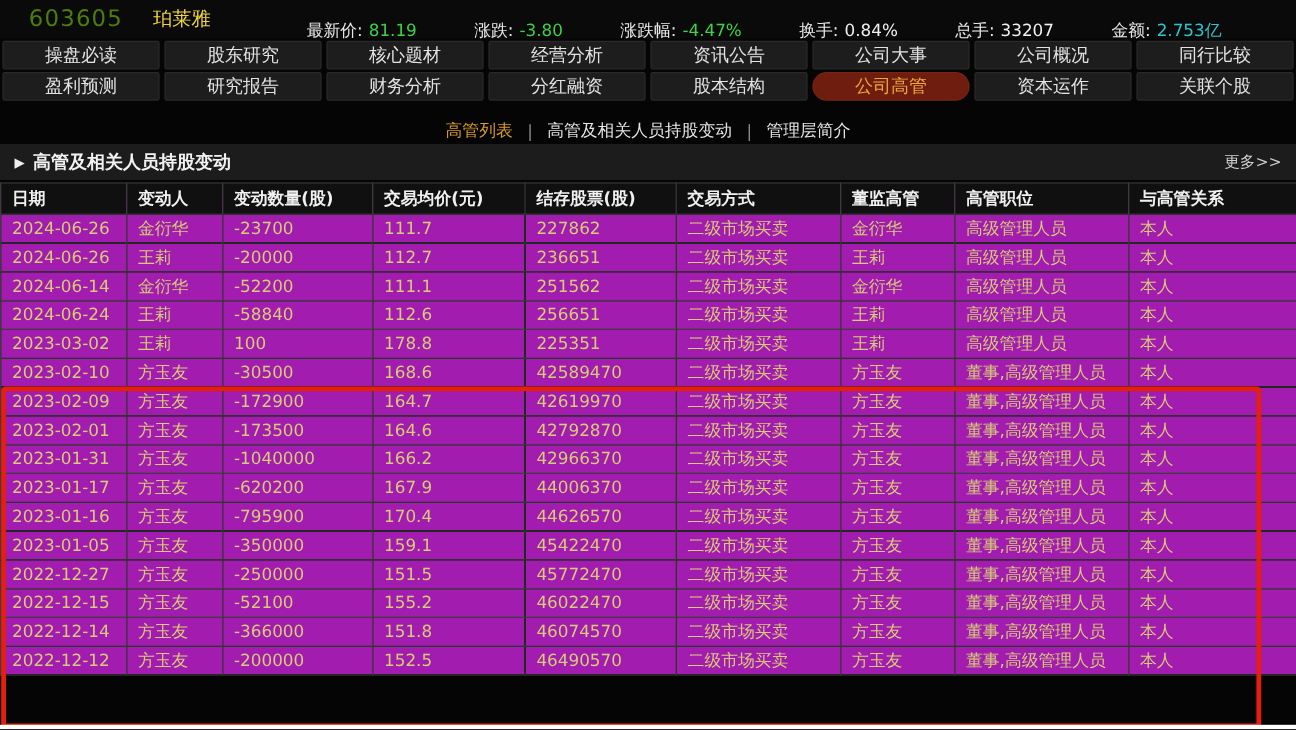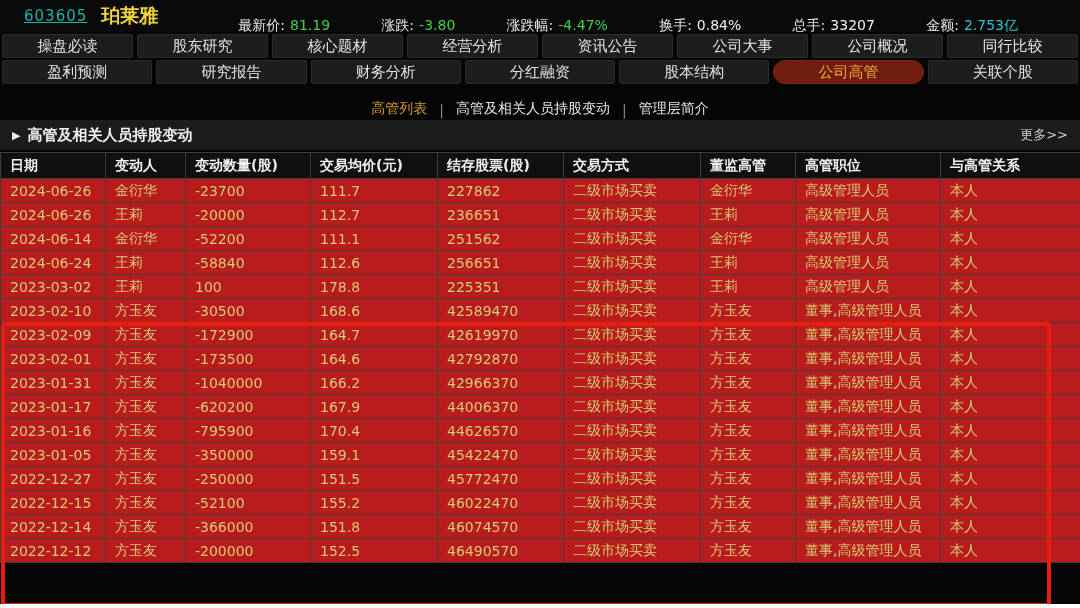--- a/index.html
+++ b/index.html
@@ -9,22 +9,22 @@
     overflow:hidden;
     background:#050505;
     font-family:"DejaVu Sans","Liberation Sans",sans-serif;
     color:#e6e6e6;
   }
   
   .topbar{
     height:32px;display:flex;align-items:center;
     background:#0a0a0a;padding-left:24px;box-sizing:border-box;
   }
-  .stock-code{font-size:15px;color:#14b8a6;letter-spacing:1px;text-decoration:underline;}
-  .stock-name{font-size:19px;font-weight:bold;color:var(--stock_name);margin-left:14px;}
+  .stock-code{font-size:19px;color:#4d7c0f;letter-spacing:1px;}
+  .stock-name{font-size:16px;font-weight:normal;color:var(--stock_name);margin-left:25px;}
   .quote-fields{flex:1;display:flex;justify-content:space-between;margin-left:80px;margin-right:62px;}
   .qfield{font-size:14px;color:#e8e8e8;white-space:nowrap;margin-top:20px;}
   .qfield .val{margin-left:5px;}
   .c-green{color:var(--green);}
   .c-white{color:#f0f0f0;}
   .c-cyan{color:var(--cyan);}
   
   .nav-row{display:flex;gap:4px;padding:0 2px;margin-top:2px;height:24px;}
   .nav-btn{
     flex:1;display:flex;align-items:center;justify-content:center;
@@ -53,21 +53,21 @@
     width:1080px;border-collapse:collapse;table-layout:fixed;
     margin-top:2px;background:#050505;
   }
   th,td{
     border:1px solid #3c3c3c;
     padding:0 0 0 9px;overflow:hidden;white-space:nowrap;
     text-align:left;box-sizing:border-box;
   }
   th{height:26px;font-size:14px;font-weight:bold;color:#f0f0f0;background:#101010;}
   td{height:24px;font-size:14px;color:var(--table_text);}
-  tr{background:#b91c1c;}
+  tr{background:#a21caf;}
   
   .red-box{
     position:absolute;left:1px;top:322px;width:1042px;height:277px;
     border:4px solid var(--red_box);border-radius:4px;
     pointer-events:none;
   }
   .bottom-strip{
     position:absolute;left:0;bottom:0;width:1080px;height:4px;background:#ffffff;
   }
 </style>
@@ -99,20 +99,21 @@
       <div class="nav-btn">公司概况</div>
       <div class="nav-btn">同行比较</div>
     </div>
   <div class="nav-row">
       <div class="nav-btn">盈利预测</div>
       <div class="nav-btn">研究报告</div>
       <div class="nav-btn">财务分析</div>
       <div class="nav-btn">分红融资</div>
       <div class="nav-btn">股本结构</div>
       <div class="nav-btn active">公司高管</div>
+      <div class="nav-btn">资本运作</div>
       <div class="nav-btn">关联个股</div>
     </div>
 
   <div class="subnav">
       <span class="subnav-item active">高管列表</span>
       <span class="sep">|</span>
       <span class="subnav-item">高管及相关人员持股变动</span>
       <span class="sep">|</span>
       <span class="subnav-item">管理层简介</span>
     </div>

